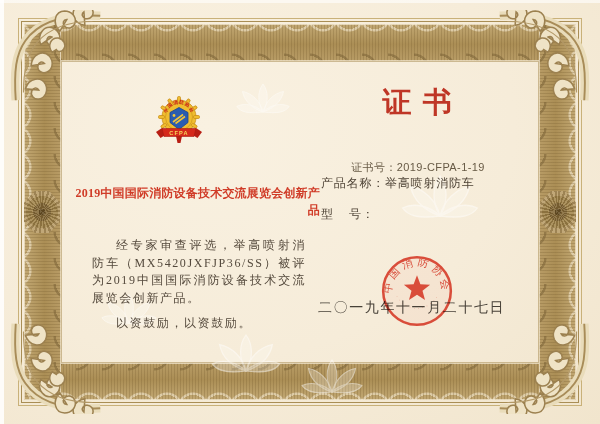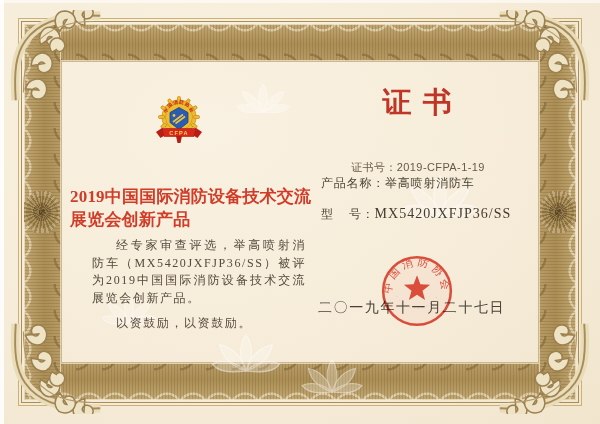--- a/index.html
+++ b/index.html
@@ -47,22 +47,22 @@
   .corner{position:absolute;width:96px;height:96px;pointer-events:none;}
   .corner-tl{top:10px;left:10px;}
   .corner-tr{top:10px;right:10px;transform:scaleX(-1);}
   .corner-bl{bottom:10px;left:10px;transform:scaleY(-1);}
   .corner-br{bottom:10px;right:10px;transform:scale(-1,-1);}
 
   .watermark{position:absolute;pointer-events:none;opacity:.55;}
 
   
   .logo{position:absolute;left:149px;top:93px;}
-  .award-title{position:absolute;left:70px;top:185px;width:250px;text-align:left;
-    color:#d03c28;font-weight:bold;font-size:17px;letter-spacing:.2px;}
+  .award-title{position:absolute;left:70px;top:185px;width:250px;text-align:right;
+    color:#d03c28;font-weight:bold;font-size:12px;letter-spacing:.2px;}
   .body-text{position:absolute;left:84px;top:229px;width:230px;
     color:#54493c;font-size:12px;line-height:17.5px;letter-spacing:1.6px;text-align:justify;}
   .body-text p{margin:8px;text-indent:2em;}
 
   .cert-title{position:absolute;left:338px;top:83px;width:160px;text-align:center;
     color:#bf3626;font-weight:bold;font-size:29px;letter-spacing:2px;}
   .cert-no{position:absolute;left:328px;top:132px;width:180px;text-align:center;
     color:#675a45;font-size:11px;letter-spacing:.4px;
     font-family:"Liberation Sans","DejaVu Sans",sans-serif;margin-top:28px;}
 
@@ -199,21 +199,20 @@
   <div class="cert-title">证  书</div>
   <div class="cert-no">证书号：2019-CFPA-1-19</div>
 
   <div class="fields">
     <div class="field-row row-name">
       <span class="label">产品名称：</span>
       <span class="value">举高喷射消防车</span>
     </div>
     <div class="field-row row-model">
       <span class="label">型    号：</span>
-      <span class="value">MX5420JXFJP36/SS</span>
     </div>
   </div>
 
   <div class="issue-date">二〇一九年十一月二十七日</div>
 
   <svg class="seal" width="74" height="74" viewBox="0 0 70 70">
     <circle cx="35" cy="35" r="32" fill="rgba(225,70,50,0.05)" stroke="#df4434" stroke-width="2.4"></circle>
     <path id="sealArcTop" d="M12.4,43.2 A24,24 0 1 1 57.6,43.2" fill="none"></path>
     <path id="sealArcBottom" d="M15,41 A23,23 0 0 0 55,41" fill="none"></path>
     <text font-size="10" fill="#df4434" letter-spacing="3.4">

